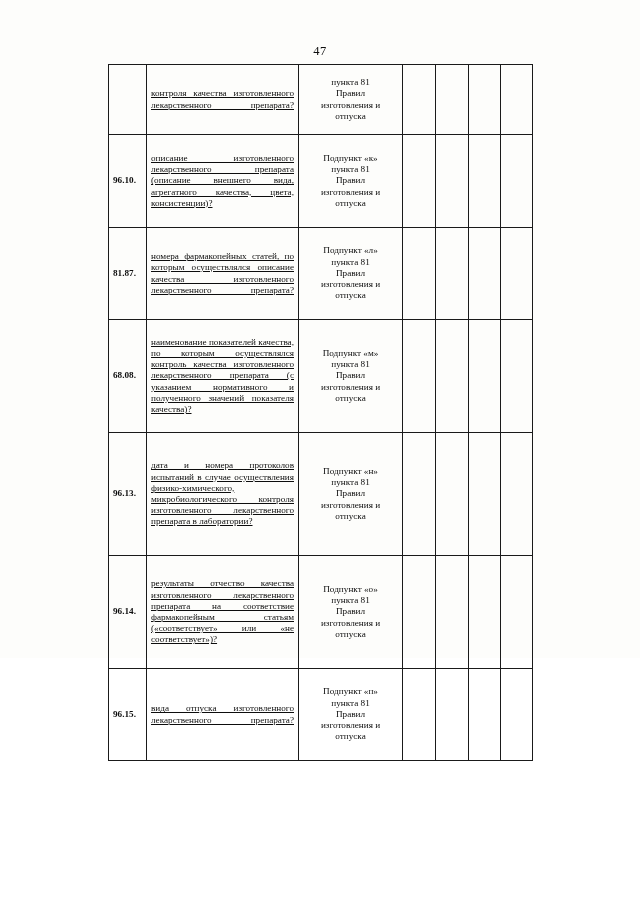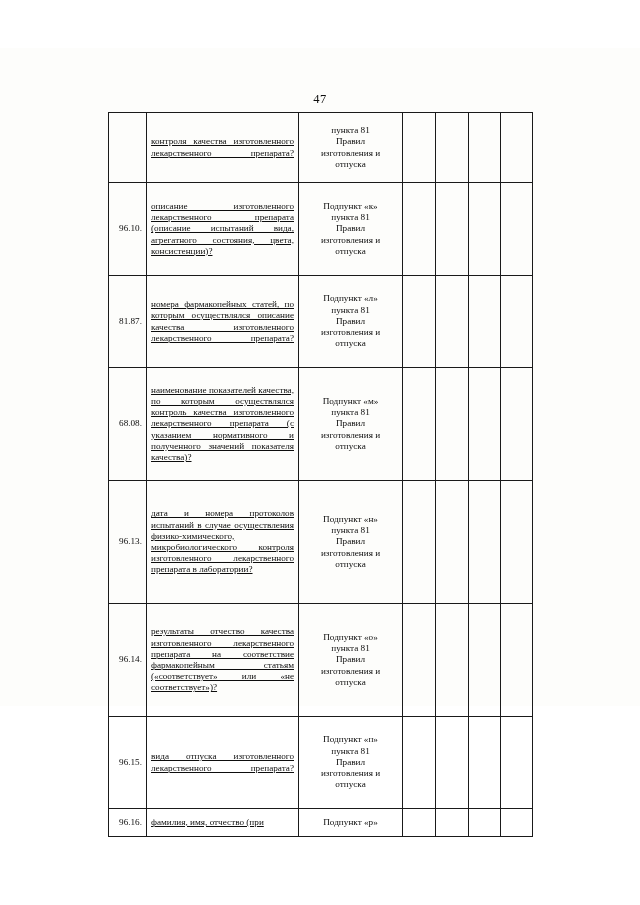--- a/index.html
+++ b/index.html
@@ -14,21 +14,20 @@
     color: #0d0d0d;
     position: relative;
     overflow: hidden;
   }
   .page {
     position: absolute;
     left: 0; top: 0;
     width: 640px;
     height: 658px;
     background: #fdfdfb;
-    margin-top: 48px;
   }
   .page-number {
     position: absolute;
     top: 44px;
     left: 0;
     width: 640px;
     text-align: center;
     font-size: 12.5px;
     letter-spacing: 0.5px;
   }
@@ -52,23 +51,24 @@
   }
   col.c-num    { width: 38px; }
   col.c-q      { width: 152px; }
   col.c-ref    { width: 104px; }
   col.c-b1     { width: 33px; }
   col.c-b2     { width: 33px; }
   col.c-b3     { width: 32px; }
   col.c-b4     { width: 32px; }
 
   td.num {
-    text-align: right;
+    text-align: left;
     font-size: 9.4px;
     vertical-align: middle;
+    font-weight: bold;
   }
   td.question {
     text-align: justify;
     text-align-last: justify;
     vertical-align: middle;
     hyphens: none;
     text-decoration: underline;
   }
   td.question.last-left {
     text-align-last: left;
@@ -112,21 +112,21 @@
             <span class="ref-line">отпуска</span>
           </td>
           <td class="blank"></td>
           <td class="blank"></td>
           <td class="blank"></td>
           <td class="blank"></td>
         </tr>
 
         <tr style="height:93px">
           <td class="num">96.10.</td>
-          <td class="question last-left">описание изготовленного лекарственного препарата (описание испытаний вида, агрегатного состояния, цвета, консистенции)?</td>
+          <td class="question last-left">описание изготовленного лекарственного препарата (описание внешнего вида, агрегатного качества, цвета, консистенции)?</td>
           <td class="ref">
             <span class="ref-line">Подпункт «к»</span>
             <span class="ref-line">пункта 81</span>
             <span class="ref-line">Правил</span>
             <span class="ref-line">изготовления и</span>
             <span class="ref-line">отпуска</span>
           </td>
           <td class="blank"></td>
           <td class="blank"></td>
           <td class="blank"></td>
@@ -206,29 +206,18 @@
             <span class="ref-line">Правил</span>
             <span class="ref-line">изготовления и</span>
             <span class="ref-line">отпуска</span>
           </td>
           <td class="blank"></td>
           <td class="blank"></td>
           <td class="blank"></td>
           <td class="blank"></td>
         </tr>
 
-        <tr style="height:28px">
-          <td class="num">96.16.</td>
-          <td class="question last-left">фамилия, имя, отчество (при</td>
-          <td class="ref">
-            <span class="ref-line">Подпункт «р»</span>
-          </td>
-          <td class="blank"></td>
-          <td class="blank"></td>
-          <td class="blank"></td>
-          <td class="blank"></td>
-        </tr>
 
       </tbody>
     </table>
   </div>
 
 </div>
 
 </body></html>

